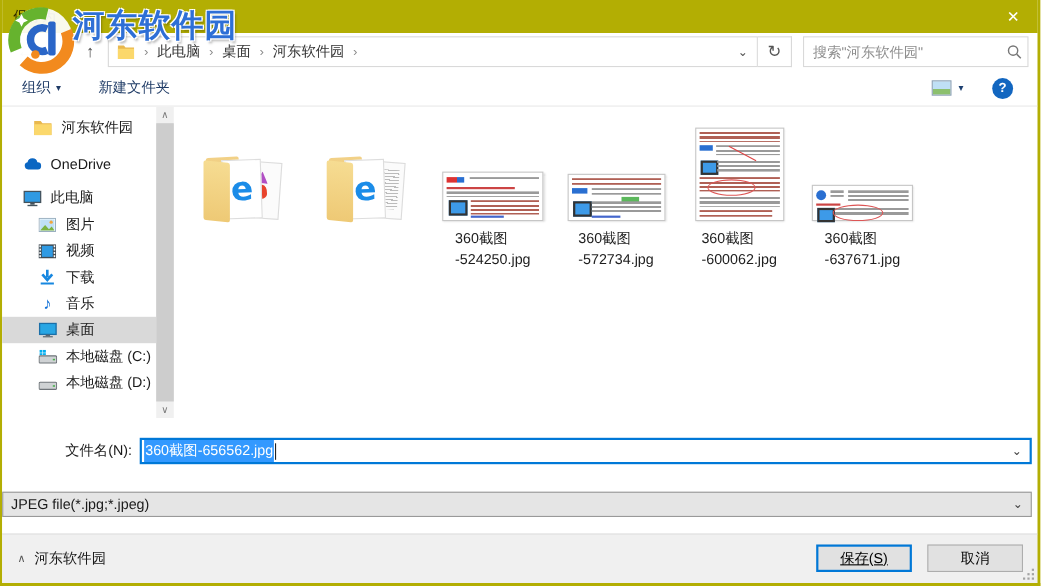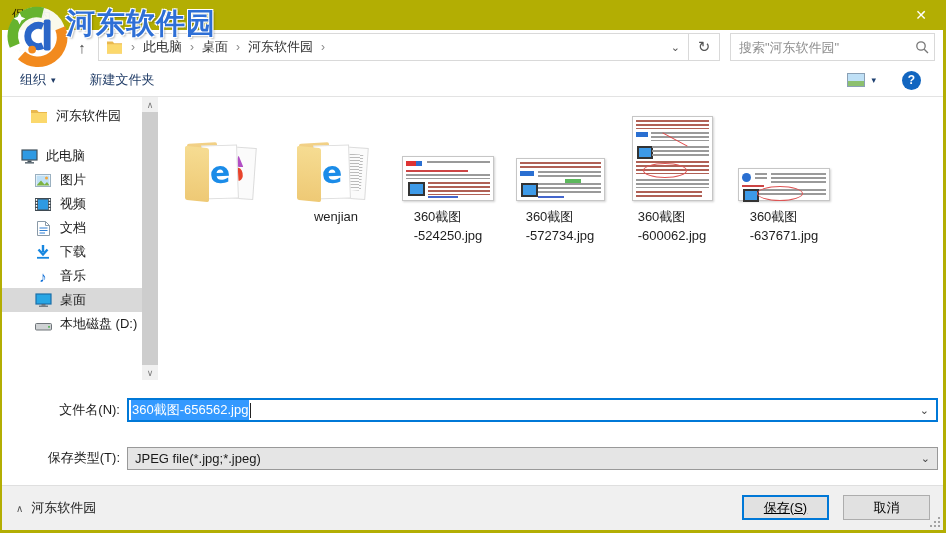--- a/index.html
+++ b/index.html
@@ -178,20 +178,28 @@
       <div class="side-item lvl1">
         <span class="si-icon">
           <svg width="16" height="13" viewBox="0 0 16 13">
               <path d="M0 0h6l1.6 2H16v11H0z" fill="#e9b84e"></path>
               <path d="M0 3h16v10H0z" fill="#fbd86c"></path>
             </svg>
         </span>
         <span class="si-label">河东软件园</span>
       </div>
       <div class="gap9"></div>
+      <div class="side-item lvl0">
+        <span class="si-icon">
+          <svg width="17" height="12" viewBox="0 0 17 12">
+              <path d="M4.6 11a3.3 3.3 0 0 1-.6-6.5A4.6 4.6 0 0 1 13 4.6 3.1 3.1 0 0 1 13.4 11z" fill="#0b66c2"></path>
+            </svg>
+        </span>
+        <span class="si-label">OneDrive</span>
+      </div>
       <div class="gap7"></div>
       <div class="side-item lvl0">
         <span class="si-icon">
           <svg width="17" height="15" viewBox="0 0 17 15">
               <rect x="1" y="1" width="15" height="10" fill="#2f9ae3" stroke="#43525c" stroke-width="1.2"></rect>
               <rect x="6.5" y="11.5" width="4" height="1.6" fill="#43525c"></rect>
               <rect x="4" y="13.2" width="9" height="1.3" fill="#43525c"></rect>
             </svg>
         </span>
         <span class="si-label">此电脑</span>
@@ -219,32 +227,20 @@
               <rect x="13.8" y="1" width="1.4" height="1.8" fill="#fff"></rect>
               <rect x="13.8" y="4" width="1.4" height="1.8" fill="#fff"></rect>
               <rect x="13.8" y="7" width="1.4" height="1.8" fill="#fff"></rect>
               <rect x="13.8" y="10" width="1.4" height="1.8" fill="#fff"></rect>
             </svg>
         </span>
         <span class="si-label">视频</span>
       </div>
       <div class="side-item lvl2">
         <span class="si-icon">
-          <svg width="13" height="15" viewBox="0 0 13 15">
-              <path d="M0.5 0.5h8l4 4v10h-12z" fill="#fff" stroke="#8a9aa8"></path>
-              <path d="M8.5 0.5v4h4" fill="none" stroke="#8a9aa8"></path>
-              <line x1="2.5" y1="7" x2="10.5" y2="7" stroke="#2f7fd3"></line>
-              <line x1="2.5" y1="9.5" x2="10.5" y2="9.5" stroke="#2f7fd3"></line>
-              <line x1="2.5" y1="12" x2="8" y2="12" stroke="#2f7fd3"></line>
-            </svg>
-        </span>
-        <span class="si-label">文档</span>
-      </div>
-      <div class="side-item lvl2">
-        <span class="si-icon">
           <svg width="14" height="14" viewBox="0 0 14 14">
               <path d="M7 0v7M2.5 4.5L7 9.5l4.5-5" fill="none" stroke="#1787e0" stroke-width="2.4"></path>
               <path d="M1 12.8h12" stroke="#1787e0" stroke-width="1.8"></path>
             </svg>
         </span>
         <span class="si-label">下载</span>
       </div>
       <div class="side-item lvl2">
         <span class="si-icon">
             <span class="music-glyph">♪</span>
@@ -253,20 +249,33 @@
       </div>
       <div class="side-item lvl2 sel">
         <span class="si-icon">
           <svg width="17" height="14" viewBox="0 0 17 14">
               <rect x="1" y="1" width="15" height="10" fill="#28a6e4" stroke="#1b6fa8" stroke-width="1.2"></rect>
               <rect x="6.5" y="11.2" width="4" height="1.4" fill="#5b6770"></rect>
               <rect x="4" y="12.6" width="9" height="1.2" fill="#5b6770"></rect>
             </svg>
         </span>
         <span class="si-label">桌面</span>
+      </div>
+      <div class="side-item lvl2">
+        <span class="si-icon">
+          <svg width="17" height="13" viewBox="0 0 17 13">
+              <rect x="0.5" y="5.5" width="16" height="6.5" rx="1" fill="#cfd2d4" stroke="#6f7479"></rect>
+              <rect x="13" y="8.2" width="2" height="1.4" fill="#49b04d"></rect>
+              <rect x="1" y="0" width="2.6" height="2.6" fill="#00adef"></rect>
+              <rect x="4.1" y="0" width="2.6" height="2.6" fill="#00adef"></rect>
+              <rect x="1" y="3.1" width="2.6" height="1.6" fill="#00adef"></rect>
+              <rect x="4.1" y="3.1" width="2.6" height="1.6" fill="#00adef"></rect>
+            </svg>
+        </span>
+        <span class="si-label">本地磁盘 (C:)</span>
       </div>
       <div class="side-item lvl2">
         <span class="si-icon">
           <svg width="17" height="13" viewBox="0 0 17 13">
               <rect x="0.5" y="5.5" width="16" height="6.5" rx="1" fill="#cfd2d4" stroke="#6f7479"></rect>
               <rect x="13" y="8.2" width="2" height="1.4" fill="#49b04d"></rect>
             </svg>
         </span>
         <span class="si-label">本地磁盘 (D:)</span>
       </div>
@@ -302,23 +311,20 @@
             <div class="f-back"></div>
             <div class="f-paper2">
                 <div class="deco-lines"></div>
               </div>
             <div class="f-paper1">
                 <span class="f-e">e</span>
               </div>
             <div class="f-front"></div>
           </div>
         </div>
-        <div class="fi-label"><span class="inner">
-          <div>wenjian</div>
-        </span></div>
       </div>
 
       <div class="file-item">
         <div class="fi-iconbox">
           <div class="thumb t1">
             <i style="left:3px;top:4px;width:16px;height:5px;background:linear-gradient(90deg,#d33 0 60%,#2a6fd1 60%)"></i>
             <i class="glines" style="left:24px;top:4px;right:3px;height:4px;"></i>
             <i style="left:3px;top:13px;width:62px;height:2px;background:#c44;"></i>
             <i class="glines" style="left:3px;top:17px;right:3px;height:5px;"></i>
             <i class="tmon" style="left:5px;top:25px;width:13px;height:10px;"></i>
@@ -395,21 +401,20 @@
   <div class="formarea">
     <div class="form-row">
       <span class="form-label">文件名(N):</span>
       <div class="filename-combo">
         <span class="sel-text">360截图-656562.jpg</span>
         <span class="caret-bar"></span>
         <span class="combo-chev">⌄</span>
       </div>
     </div>
     <div class="form-row">
-      <span class="form-label">保存类型(T):</span>
       <div class="filetype-combo">
         <span>JPEG file(*.jpg;*.jpeg)</span>
         <span class="combo-chev">⌄</span>
       </div>
     </div>
   </div>
 
   <div class="footer">
     <div class="hidefolders">
       <span class="hf-chev">∧</span>

